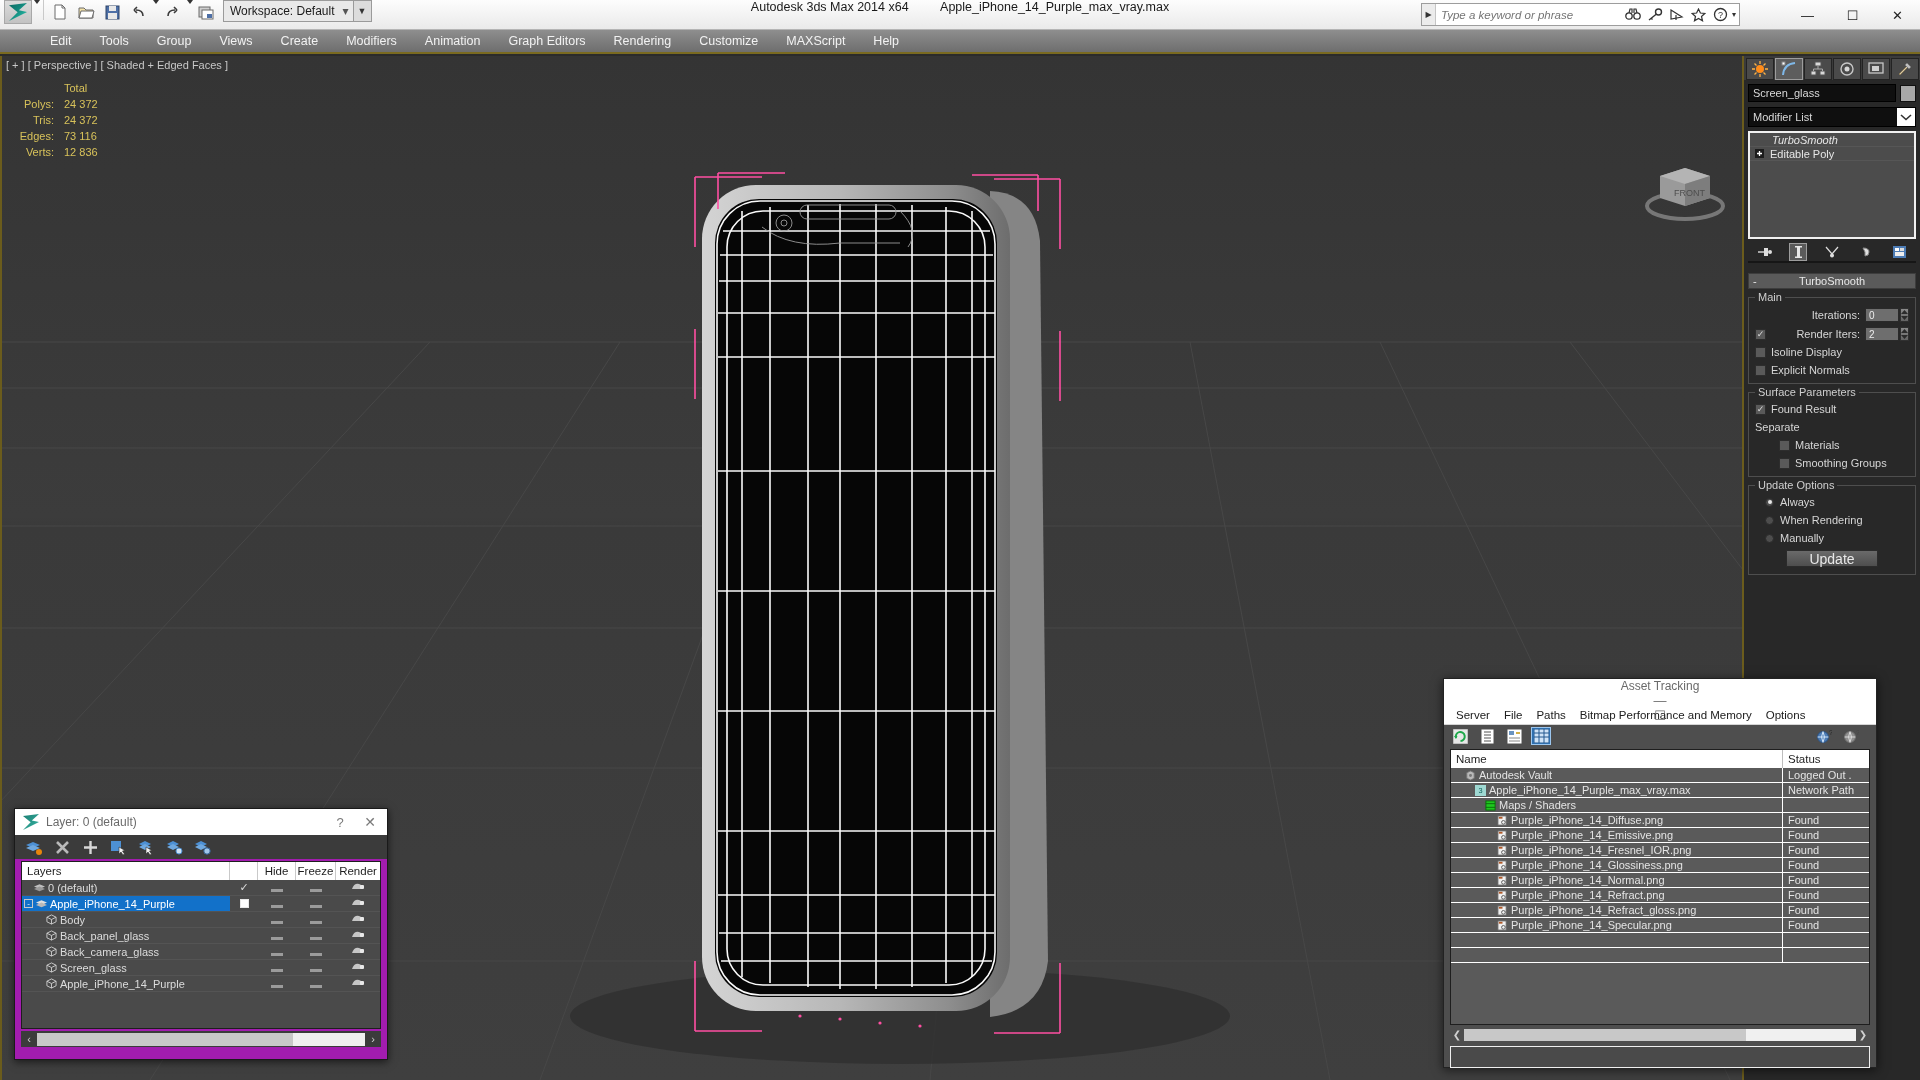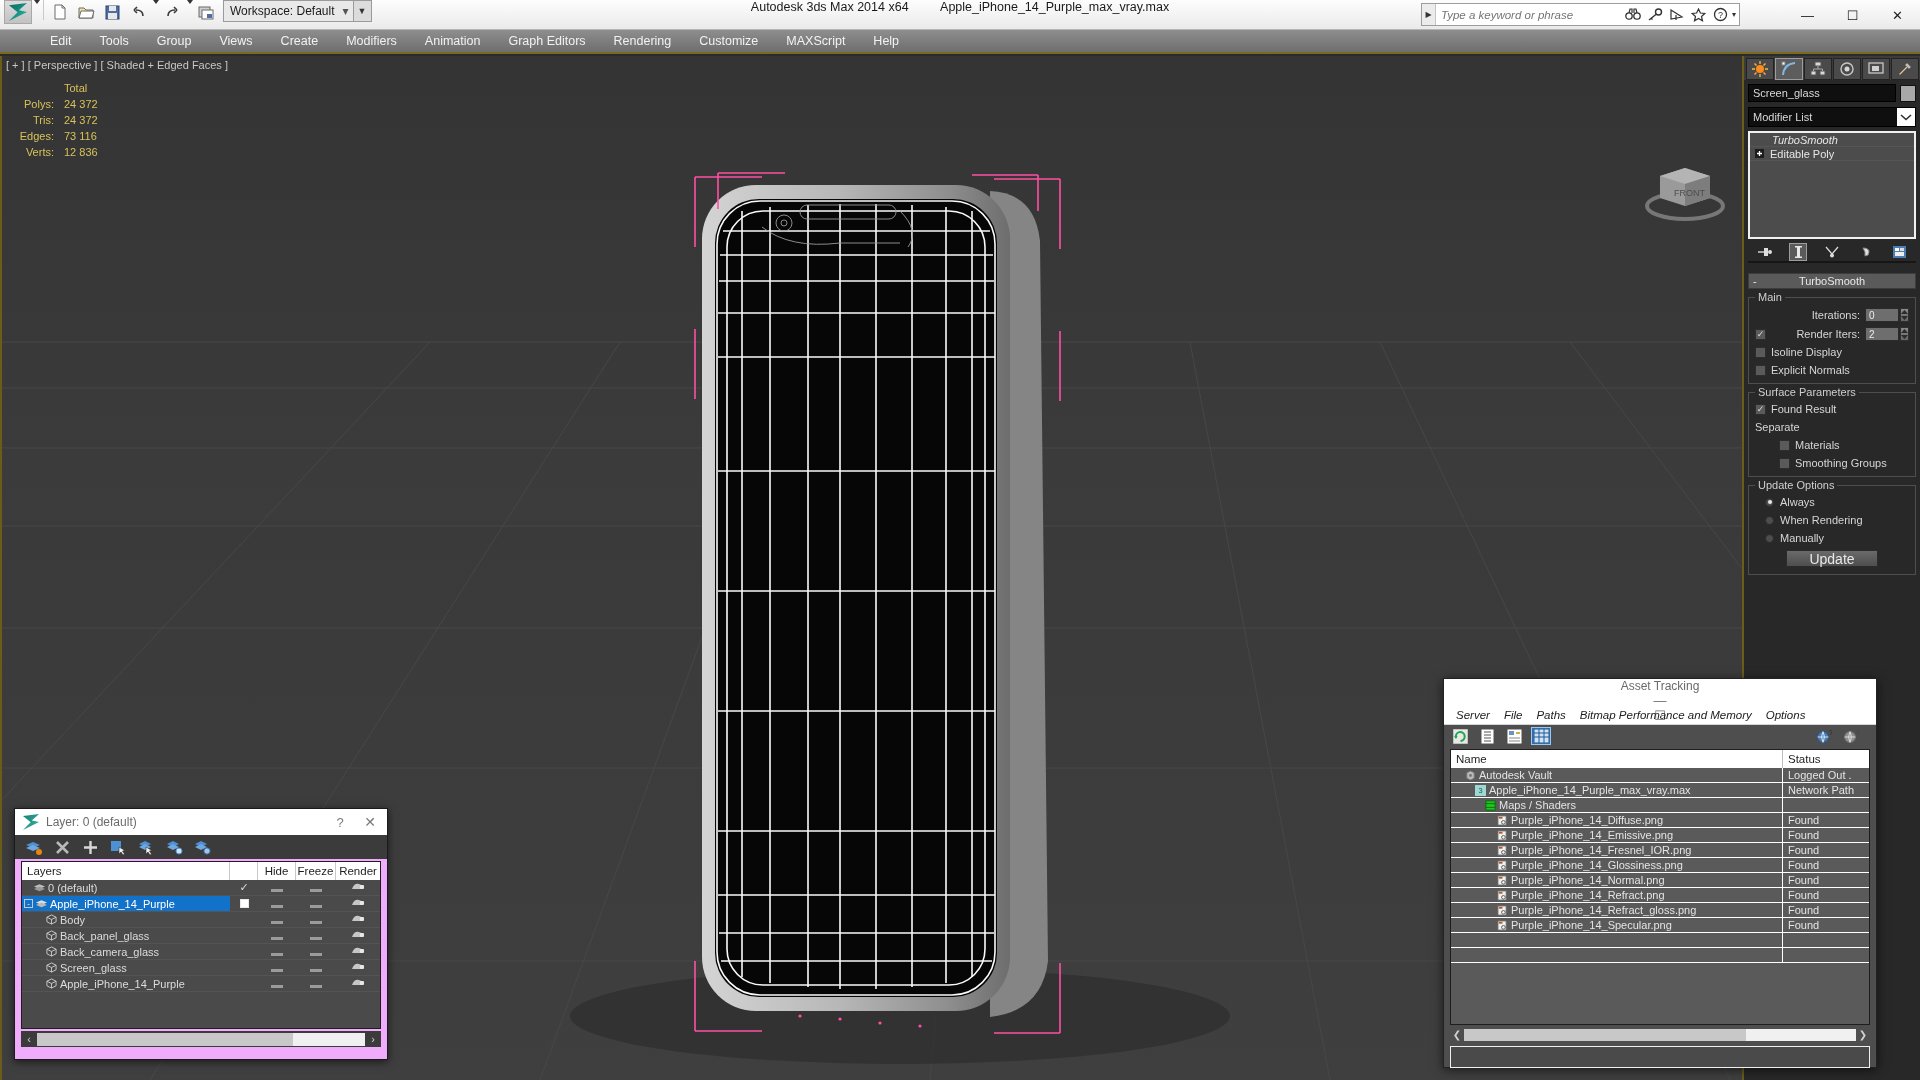--- a/index.html
+++ b/index.html
@@ -107,21 +107,21 @@
     display:flex;align-items:center;justify-content:center; font-size:9px; color:#ddd;}
   .rad { width:9px;height:9px;border-radius:50%;background:#4d4d4d;border:1px solid #2a2a2a;margin-right:6px;
     display:flex;align-items:center;justify-content:center;}
   .rad i { width:4px;height:4px;border-radius:50%;background:#e8e8e8; display:block;}
   .ckline { display:flex; align-items:center; font-size:11px; color:#d6d6d6; margin-bottom:6px;}
   #updBtn { margin:4px auto 0 auto; width:92px; height:17px; background:linear-gradient(#6a6a6a,#4e4e4e);
     border:1px solid #2b2b2b; font-size:14px; color:#e8e8e8; display:flex; align-items:center; justify-content:center;}
 
   
   #layerDlg { position:absolute; left:14px; top:808px; width:374px; height:252px;
-    background:#f0abfc; border:1px solid #1a1a1a; box-shadow:0 2px 8px rgba(0,0,0,.6);}
+    background:#a21caf; border:1px solid #1a1a1a; box-shadow:0 2px 8px rgba(0,0,0,.6);}
   #layerTitle { height:26px; background:#fff; display:flex; align-items:center; }
   #layerTitle .ic { width:16px;height:16px;margin:0 7px 0 8px; position:relative;
     background:linear-gradient(135deg,#1d7f74,#36b3a2); clip-path:polygon(0% 12%,100% 0%,55% 40%,100% 50%,0% 100%,48% 52%);}
   #layerTitle .tx { font-size:12px; color:#6a6a6a; flex:1;}
   #layerTitle .q { width:26px; text-align:center; color:#7a7a7a; font-size:13px;}
   #layerTitle .x { width:34px; text-align:center; color:#7a7a7a; font-size:14px;}
   #layerTools { height:24px; display:flex; align-items:center; padding-left:8px; background:#3b3b3b;}
   #layerTools .lt { width:22px;height:20px;margin-right:6px;display:flex;align-items:center;justify-content:center;}
   #layerList { margin:2px 6px 0 6px; border:1px solid #1e1e1e; background:#4a4a4a; height:168px;}
   #layerHead { height:18px; display:flex; background:#fff; font-size:11.5px; color:#1e1e1e;}
@@ -142,21 +142,21 @@
 
   
   #assetDlg { position:absolute; left:1443px; top:678px; width:434px; height:390px;
     background:#4e4e4e; border:1px solid #222; box-shadow:0 2px 10px rgba(0,0,0,.6); }
   #atTitle { height:26px; background:#fff; display:flex; align-items:center;flex-direction:column; }
   #atTitle .ic { width:15px;height:15px;margin:0 7px 0 7px;
     background:linear-gradient(135deg,#1d7f74,#36b3a2); clip-path:polygon(0% 12%,100% 0%,55% 40%,100% 50%,0% 100%,48% 52%);}
   #atTitle .tx { font-size:12px; color:#6a6a6a; flex:1;}
   #atTitle .wb { width:40px; text-align:center; color:#6f6f6f; font-size:13px;}
   #atMenu { height:20px; background:#fff; display:flex; align-items:center; padding-left:5px;
-    border-bottom:1px solid #d5d5d5;font-style:italic;}
+    border-bottom:1px solid #d5d5d5;}
   #atMenu div { font-size:11.5px; color:#202020; padding:0 7px; }
   #atTools { height:22px; background:#4e4e4e; display:flex; align-items:center; padding-left:6px;
     position:relative; }
   #atTools .at { width:20px;height:18px;margin-right:7px;display:flex;align-items:center;justify-content:center;}
   #atTools .at.sel { border:1px solid #9cc6ee; background:#2f6fae;}
   #atTools .right { position:absolute; right:8px; display:flex; }
   #atGrid { margin:2px 6px 0 6px; border:1px solid #1e1e1e; background:#5a5a5a; height:276px; overflow:hidden;}
   #atHead { height:18px; display:flex; background:#fff; font-size:11.5px; color:#1e1e1e;}
   #atHead .hn { flex:1; padding-left:5px; display:flex; align-items:center; border-right:1px solid #bdbdbd;}
   #atHead .hs { width:86px; padding-left:5px; display:flex; align-items:center;}

